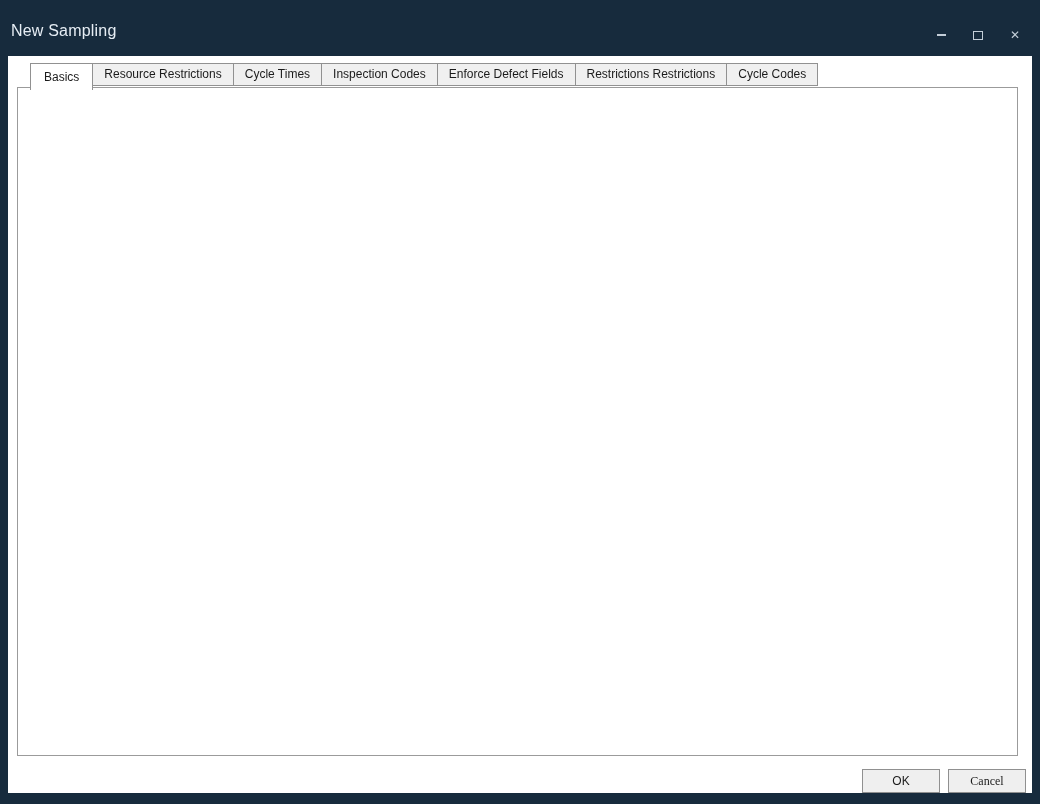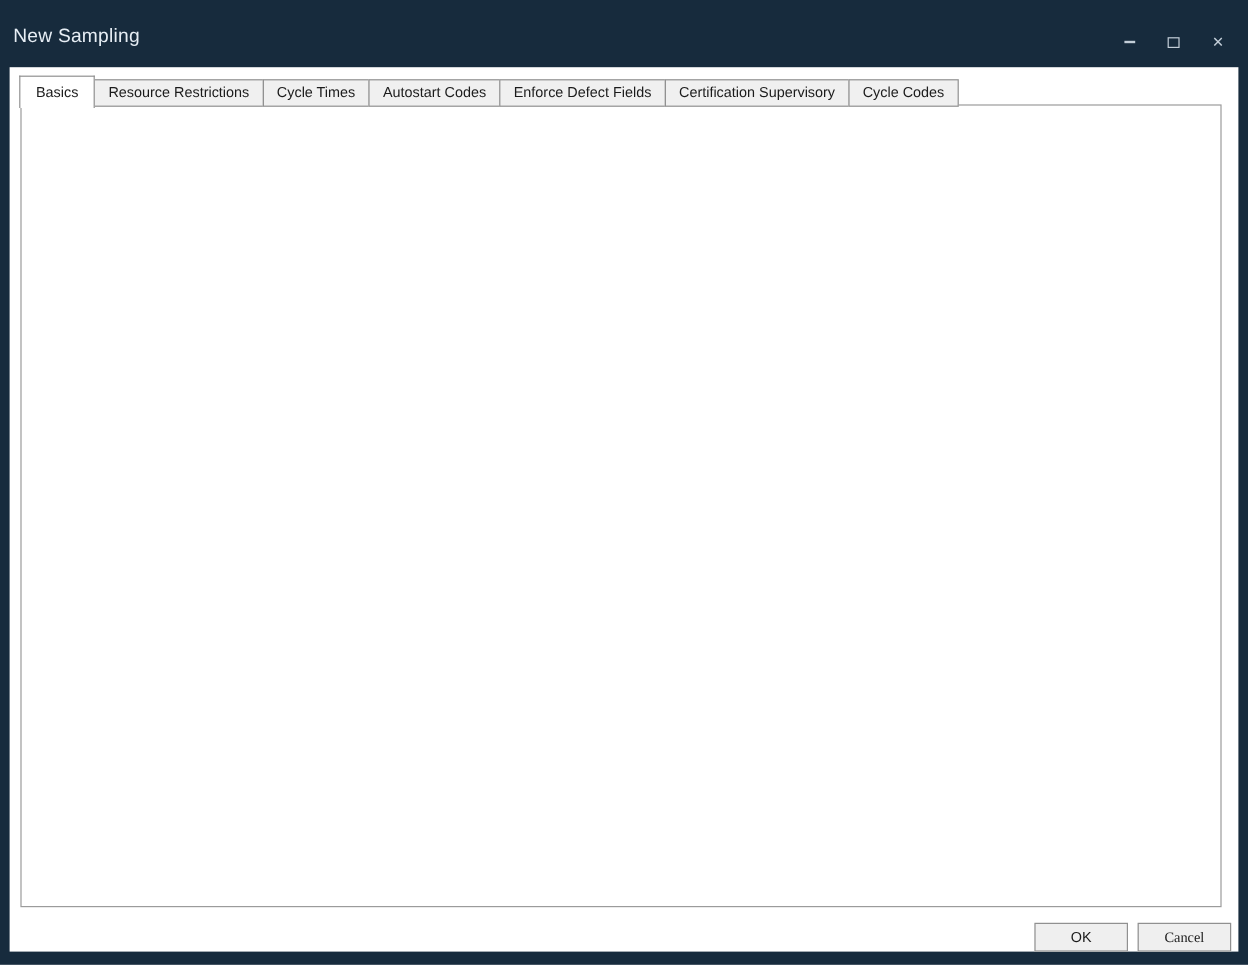--- a/index.html
+++ b/index.html
@@ -19,21 +19,21 @@
   .wincontrols { top:28px; right:18px; display:flex; gap:23px; align-items:center; color:#c3ced8; }
   .wincontrols .wc { width:14px; height:14px; display:flex; align-items:center; justify-content:center; cursor:default; }
   .min-glyph { width:9px; height:2px; background:#c3ced8; }
   .max-glyph { width:10px; height:9px; border:1px solid #c3ced8; }
   .close-glyph { font-size:12px; color:#c3ced8; }
 
   
   .content-bg { left:8px; top:56px; width:1024px; height:737px; background:#ffffff; }
 
   
-  .tabstrip { left:17px; top:63px; display:flex; align-items:flex-end; z-index:3; }
+  .tabstrip { left:31px; top:63px; display:flex; align-items:flex-start; z-index:3; }
   .tab { background:#f0f0f0; border:1px solid #919191; margin-left:-1px; padding:3px 11px 4px; white-space:nowrap; cursor:default; }
   .tab.sel { background:#fff; border-bottom:none; padding:6px 13px 6px; margin-bottom:-1px; z-index:4; position:relative; }
   .tabpage { left:17px; top:87px; width:1001px; height:669px; border:1px solid #9b9b9b; background:#fff; z-index:1; }
 
   
   .lbl { white-space:nowrap; }
   .dis { color:#b4b4b4; }
   .b { font-weight:bold; }
 
   .ti { border:1px solid #9e9e9e; background:#fff; height:22px; font-family:"Liberation Sans",sans-serif; font-size:12px; padding:0 5px; outline:none; }
@@ -96,23 +96,23 @@
       <span class="close-glyph">✕</span>
     </span>
 </div>
 
 <div class="abs content-bg"></div>
 
 <div class="abs tabstrip">
   <div class="tab sel">Basics</div>
   <div class="tab">Resource Restrictions</div>
   <div class="tab">Cycle Times</div>
-  <div class="tab">Autostart Codes</div>
+  <div class="tab">Inspection Codes</div>
   <div class="tab">Enforce Defect Fields</div>
-  <div class="tab">Certification Supervisory</div>
+  <div class="tab">Restrictions Restrictions</div>
   <div class="tab">Cycle Codes</div>
 </div>
 <div class="abs tabpage"></div>
 
 <span class="abs lbl b" style="left:28px;top:105px;">Name</span>
 <input class="abs ti b" style="left: 93px; top: 98px; width: 822px; height: 26px; border-color: rgb(95, 95, 95); padding-left: 8px;" value="New Operation 2">
 <div class="abs iconrow">
   <span class="icon16">
     <svg width="17" height="17" viewBox="0 0 17 17">
       <rect x="4" y="1" width="11" height="15" fill="#fff" stroke="#111"></rect>

